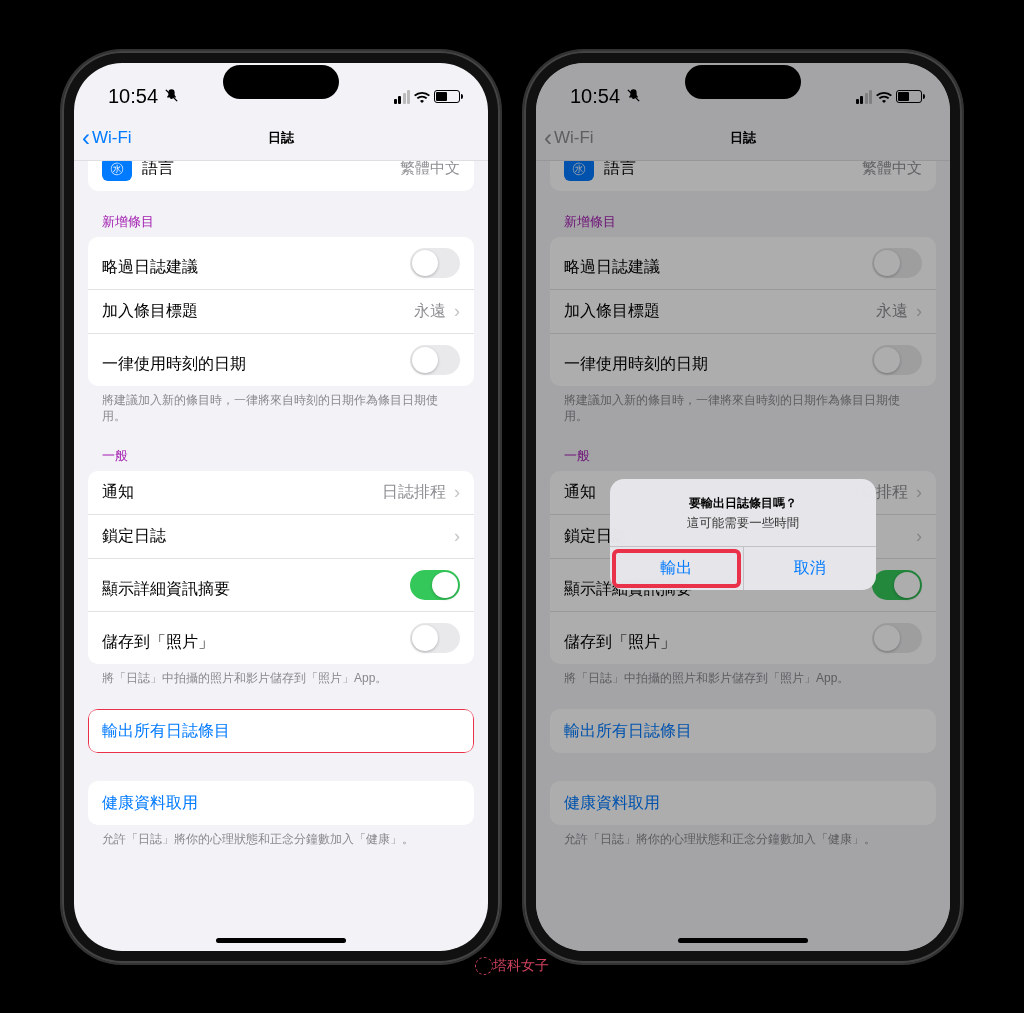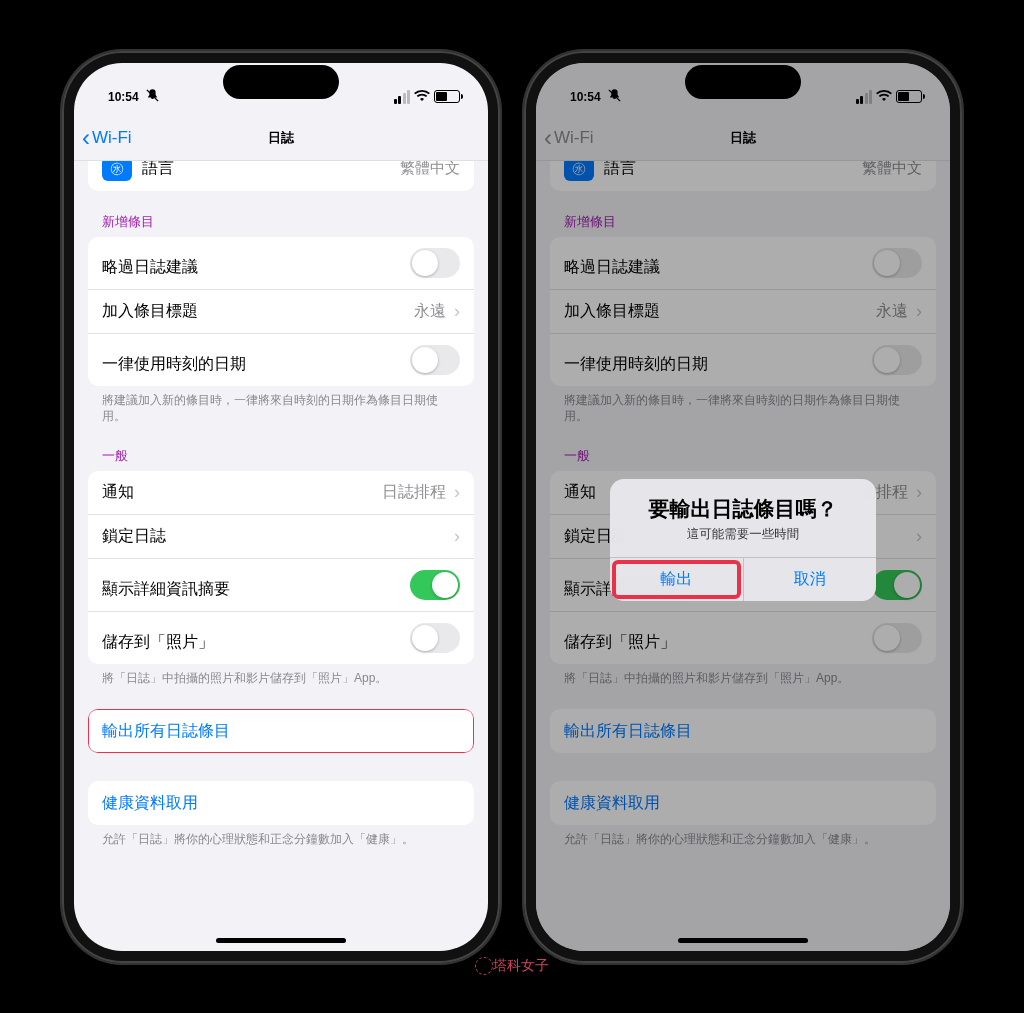--- a/index.html
+++ b/index.html
@@ -37,22 +37,22 @@
     background: #000;
     border-radius: 20px;
     z-index: 50;
   }
   .status-bar {
     height: 54px;
     display: flex;
     justify-content: space-between;
     align-items: center;
     padding: 14px 28px 0 34px;
-    font-size: 12px;
-    font-weight: 700;
+    font-size: 20px;
+    font-weight: 400;
     color: #000;
   }
   .status-left { display: flex; align-items: center; gap: 6px; }
   .status-right { display: flex; align-items: center; gap: 4px; }
   .sig-bars { display: inline-flex; align-items: flex-end; gap: 1.5px; }
   .sig-bars span { width: 3px; background: #000; border-radius: 1px; }
   .sig-bars span:nth-child(1){height:5px}
   .sig-bars span:nth-child(2){height:8px}
   .sig-bars span:nth-child(3){height:11px;background:#bbb}
   .sig-bars span:nth-child(4){height:14px;background:#bbb}
@@ -177,21 +177,21 @@
     transform: translateX(-50%);
     width: 266px;
     background: #eaeaeef0;
     backdrop-filter: blur(10px);
     border-radius: 14px;
     z-index: 40;
     overflow: hidden;
     text-align: center;
   }
   .alert-head { padding: 16px 14px 14px; }
-  .alert-title { font-size: 21px; font-weight: 600; margin-bottom: 3px; }
+  .alert-title { font-size: 12px; font-weight: 600; margin-bottom: 3px; }
   .alert-msg { font-size: 12.5px; color: #333; }
   .alert-buttons {
     display: flex;
     border-top: 0.5px solid #c2c2c6;
   }
   .alert-btn {
     flex: 1;
     padding: 11px 0;
     font-size: 16px;
     color: #007aff;

